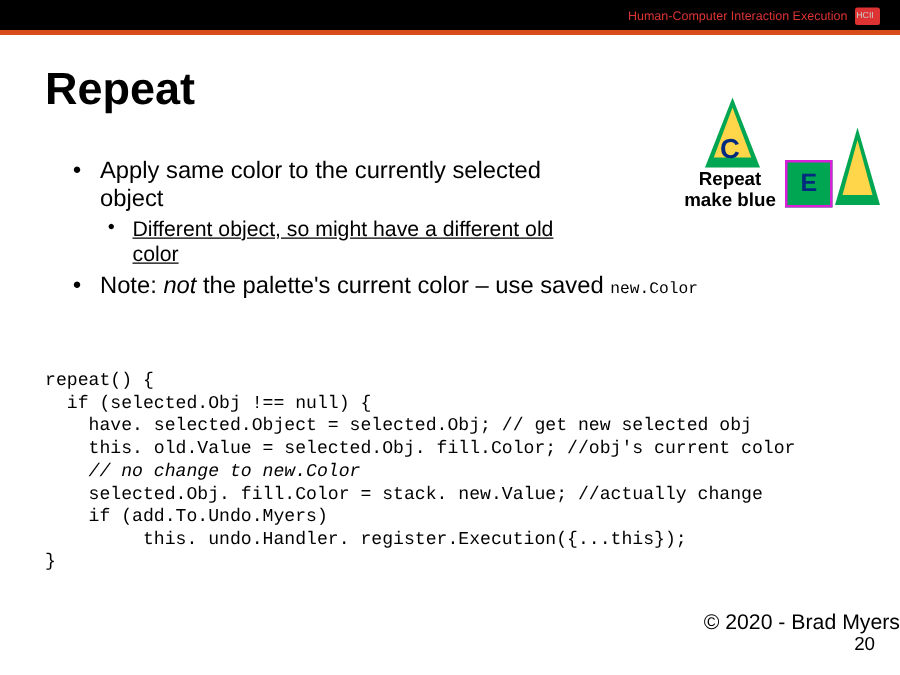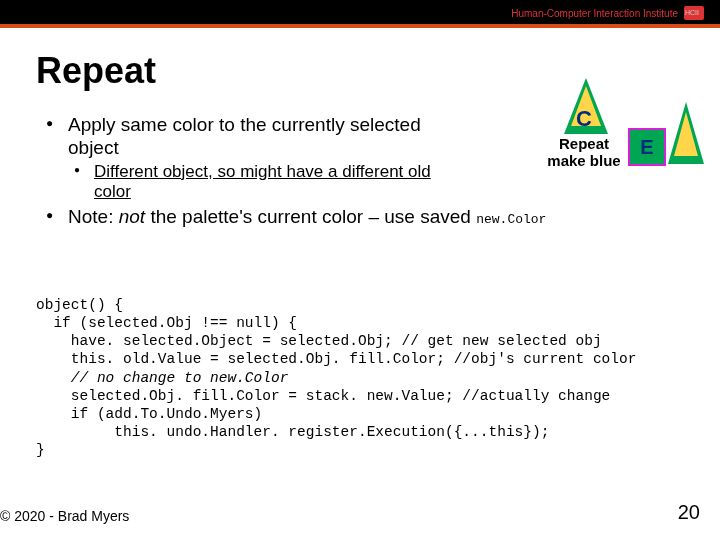--- a/index.html
+++ b/index.html
@@ -60,21 +60,21 @@
   }
   .content {
     position: absolute;
     top: 110px;
     left: 36px;
     width: 660px;
     font-size: 19px;
     line-height: 1.2;
   }
   ul.main {
-    margin: 4px;
+    margin: 16px;
     padding: 0;
     list-style: none;
   }
   ul.main > li {
     position: relative;
     padding-left: 28px;
     margin-bottom: 4px;
   }
   ul.main > li::before {
     content: "●";
@@ -109,32 +109,32 @@
     top: 296px;
     left: 36px;
     font-family: "Courier New", monospace;
     font-size: 14.5px;
     line-height: 1.25;
     white-space: pre;
   }
   .codeblock .boldi { font-style: italic; font-weight: normal; }
   .footer {
     position: absolute;
-    bottom: 16px;
+    bottom: 32px;
     left: 0;
     width: 100%;
-    text-align: left;
-    font-size: 14px;
+    text-align: right;
+    font-size: 17px;
     color: #000;
   }
   .pagenum {
     position: absolute;
     bottom: 16px;
     right: 20px;
-    font-size: 20px;
+    font-size: 15px;
   }
   .illus {
     position: absolute;
     top: 78px;
     right: 32px;
     width: 210px;
     height: 100px;
   }
   .tri-c {
     position: absolute;
@@ -211,21 +211,21 @@
   }
   .li1-text { display:block; width: 360px; }
   .li-sub-text { display:block; width: 340px; text-decoration: underline; }
 </style>
 </head>
 <body>
 
 <div class="topbar"></div>
 <div class="accent"></div>
 <div class="hcii">
-  <span>Human-Computer Interaction Institute</span>
+  <span>Human-Computer Interaction Execution</span>
   <span class="hcii-logo"></span>
 </div>
 
 <div class="title">Repeat</div>
 
 <div class="illus">
   <div class="tri-c"></div>
   <div class="tri-c-inner"></div>
   <div class="letter-c">C</div>
   <div class="rep-text">
@@ -248,21 +248,21 @@
           <span class="li-sub-text">Different object, so might have a different old color</span>
         </li>
       </ul>
     </li>
     <li>
       <span>Note: </span><i>not </i><span>the palette's current color – use saved </span><span class="codefont">new.Color</span>
     </li>
   </ul>
 </div>
 
-<div class="codeblock"><span>object() {</span>
+<div class="codeblock"><span>repeat() {</span>
 <span>  if (selected.Obj !== null) {</span>
 <span>    have. selected.Object = selected.Obj; // get new selected obj</span>
 <span>    this. old.Value = selected.Obj. fill.Color; //obj's current color</span>
 <span class="boldi">    // no change to new.Color</span>
 <span>    selected.Obj. fill.Color = stack. new.Value; //actually change</span>
 <span>    if (add.To.Undo.Myers)</span>
 <span>         this. undo.Handler. register.Execution({...this});</span>
 <span>}</span></div>
 
 <div class="footer">© 2020 - Brad Myers</div>

